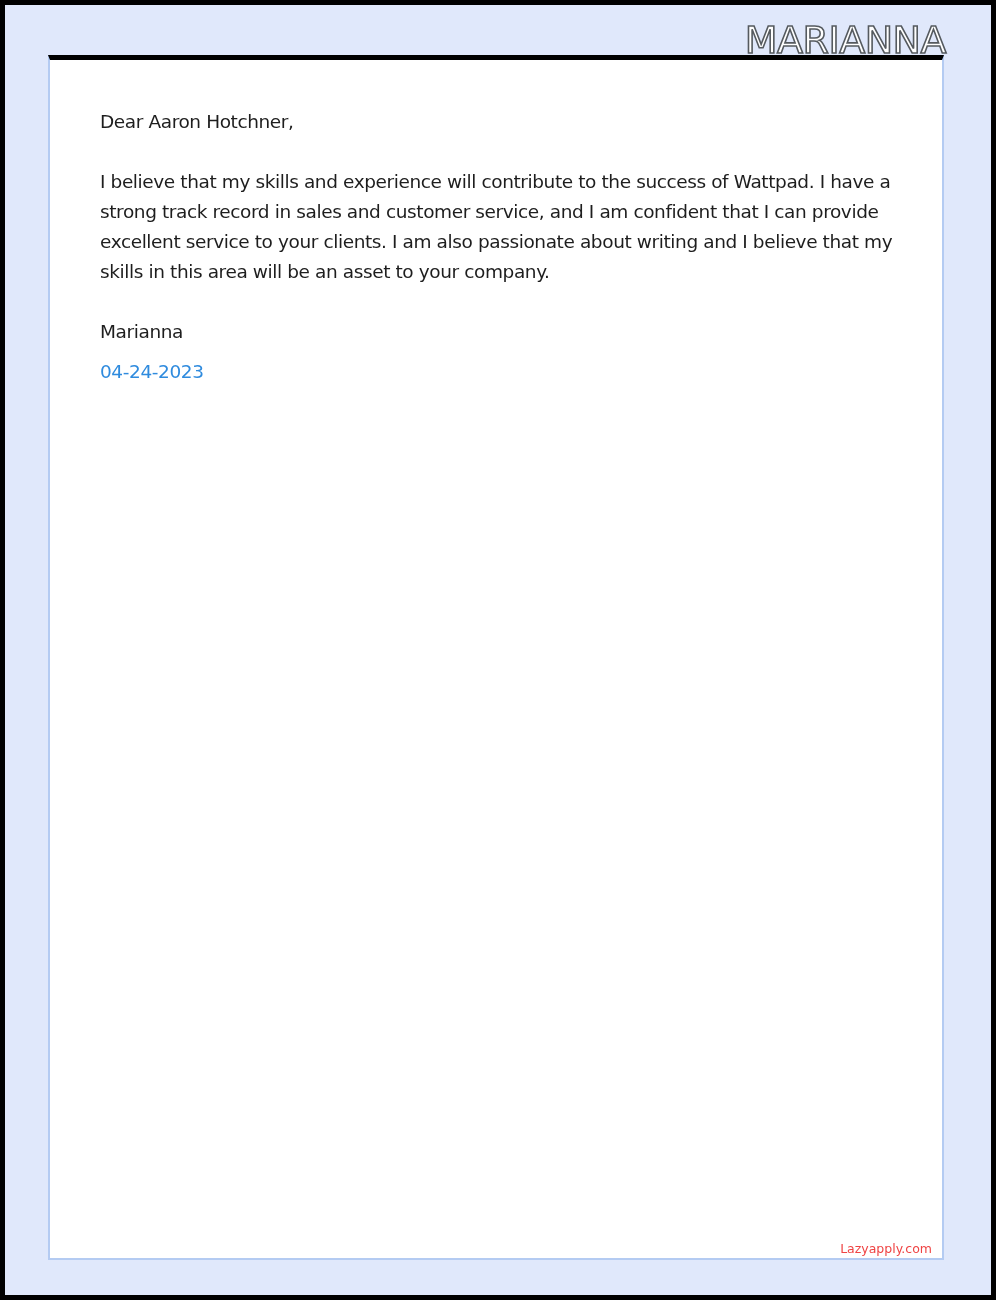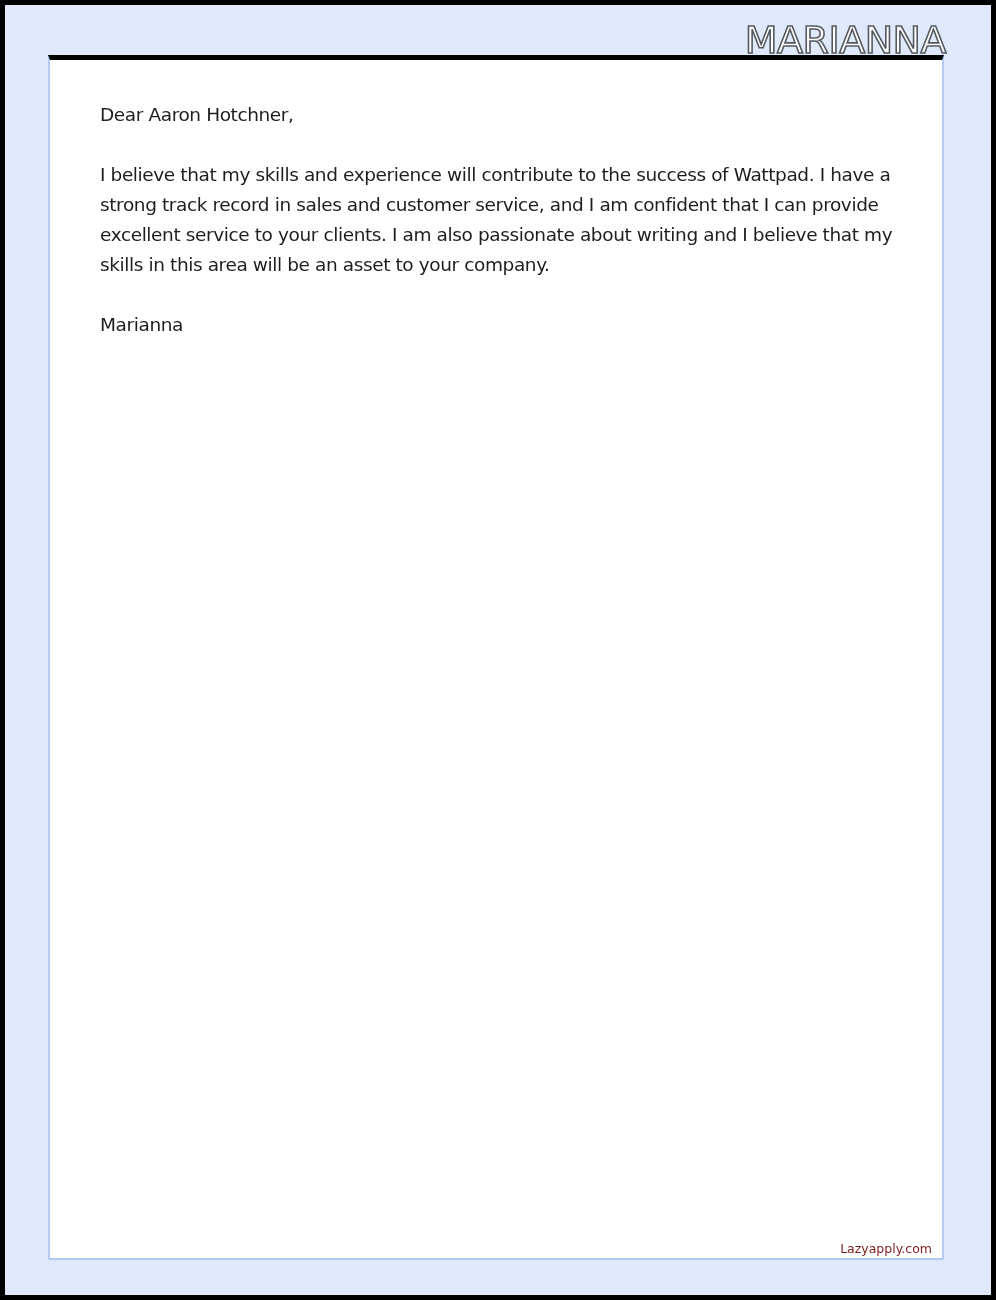--- a/index.html
+++ b/index.html
@@ -33,35 +33,36 @@
   }
   .letter {
     position: absolute;
     left: 50px; top: 40px;
     width: 800px;
     font-size: 18.5px;
     line-height: 30px;
     color: #1e1e1e;
     letter-spacing: -0.4px;
   }
-  .letter p { margin: 0 0 30px 0; }
+  .letter p { margin: 7px 0 30px 0; }
   .letter p.sig { margin-bottom: 10px; }
   .date { color: #2f8bde; }
   .footer {
     position: absolute;
     right: 10px; bottom: 2px;
     font-size: 12.5px;
-    color: #7f1d1d;
+    color: #ef4444;
   }
 </style>
 </head>
 <body>
 
 <div class="header-name">MARIANNA</div>
 
 <div class="page">
   <div class="letter">
     <p>Dear Aaron Hotchner,</p>
     <p>I believe that my skills and experience will contribute to the success of Wattpad. I have a strong track record in sales and customer service, and I am confident that I can provide excellent service to your clients. I am also passionate about writing and I believe that my skills in this area will be an asset to your company.</p>
     <p class="sig">Marianna</p>
+    <p class="date">04-24-2023</p>
   </div>
   <div class="footer">Lazyapply.com</div>
 </div>
 
 </body></html>

